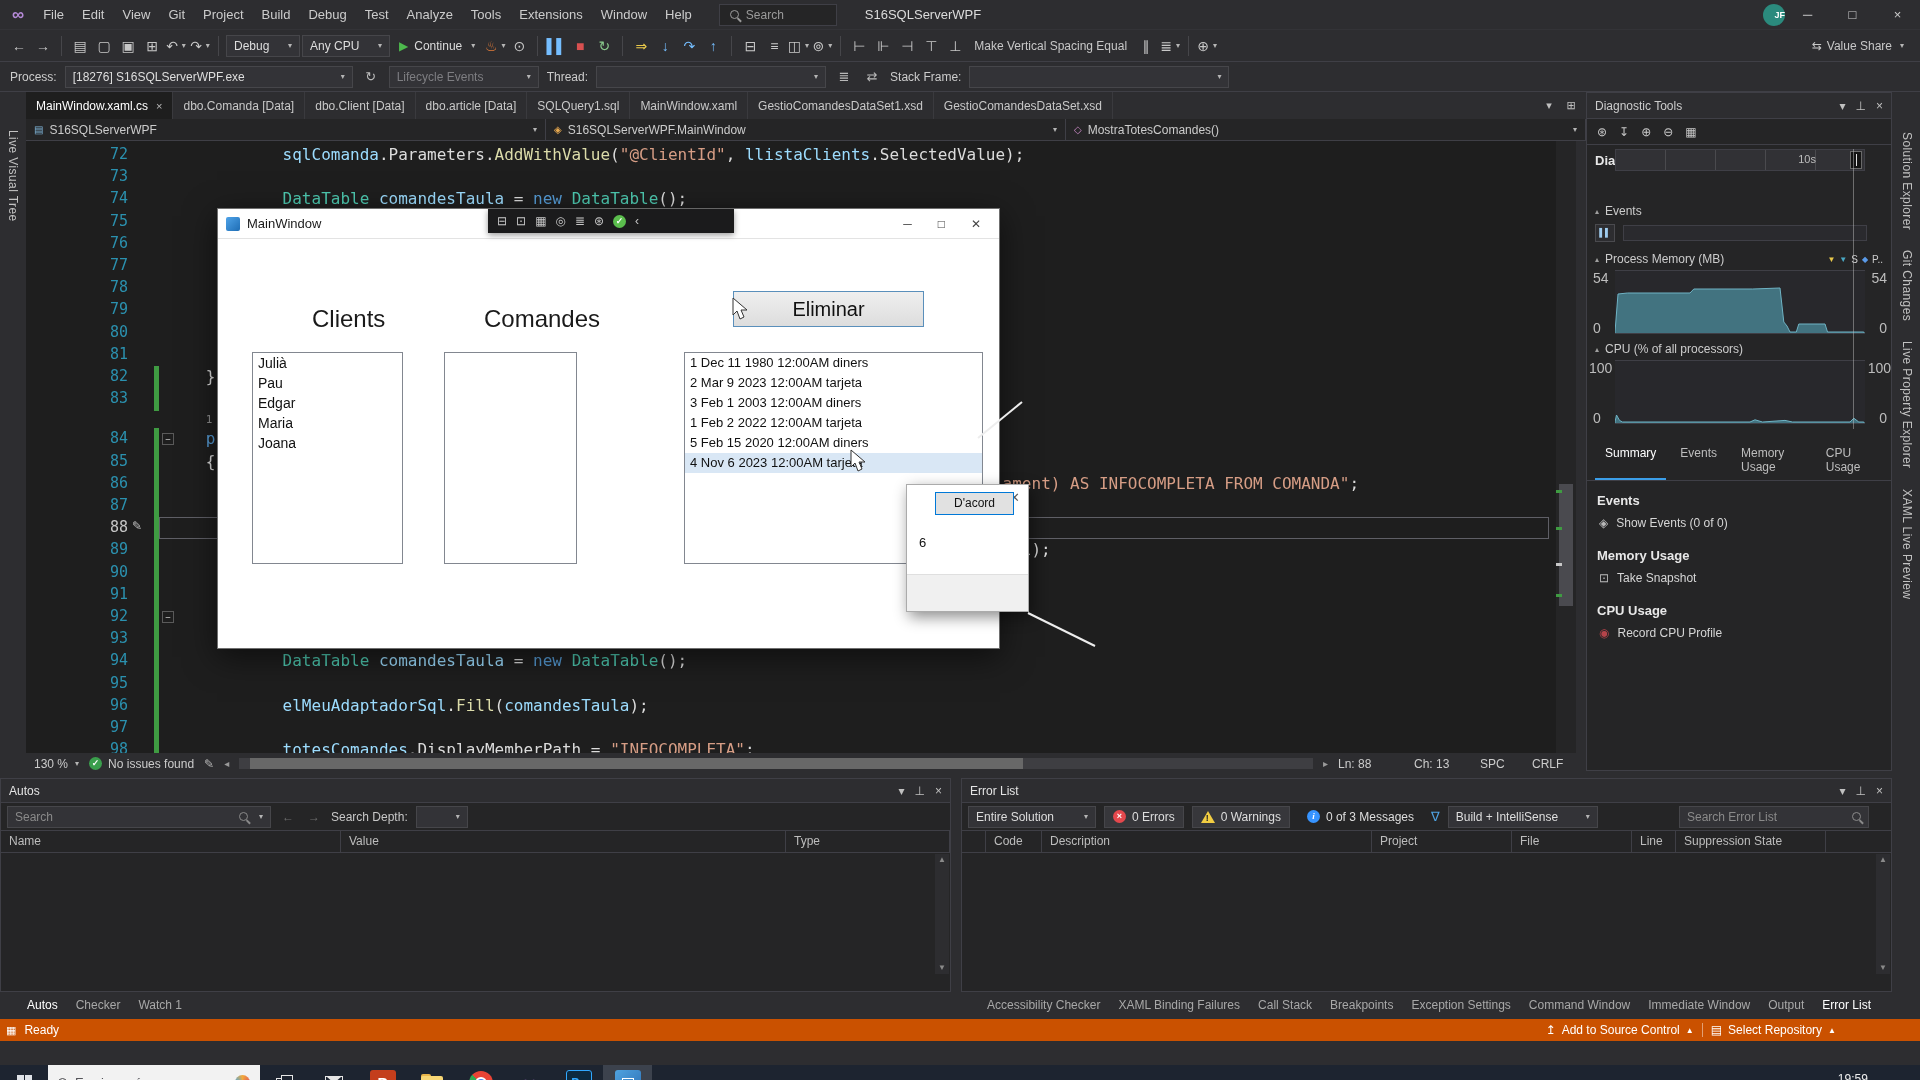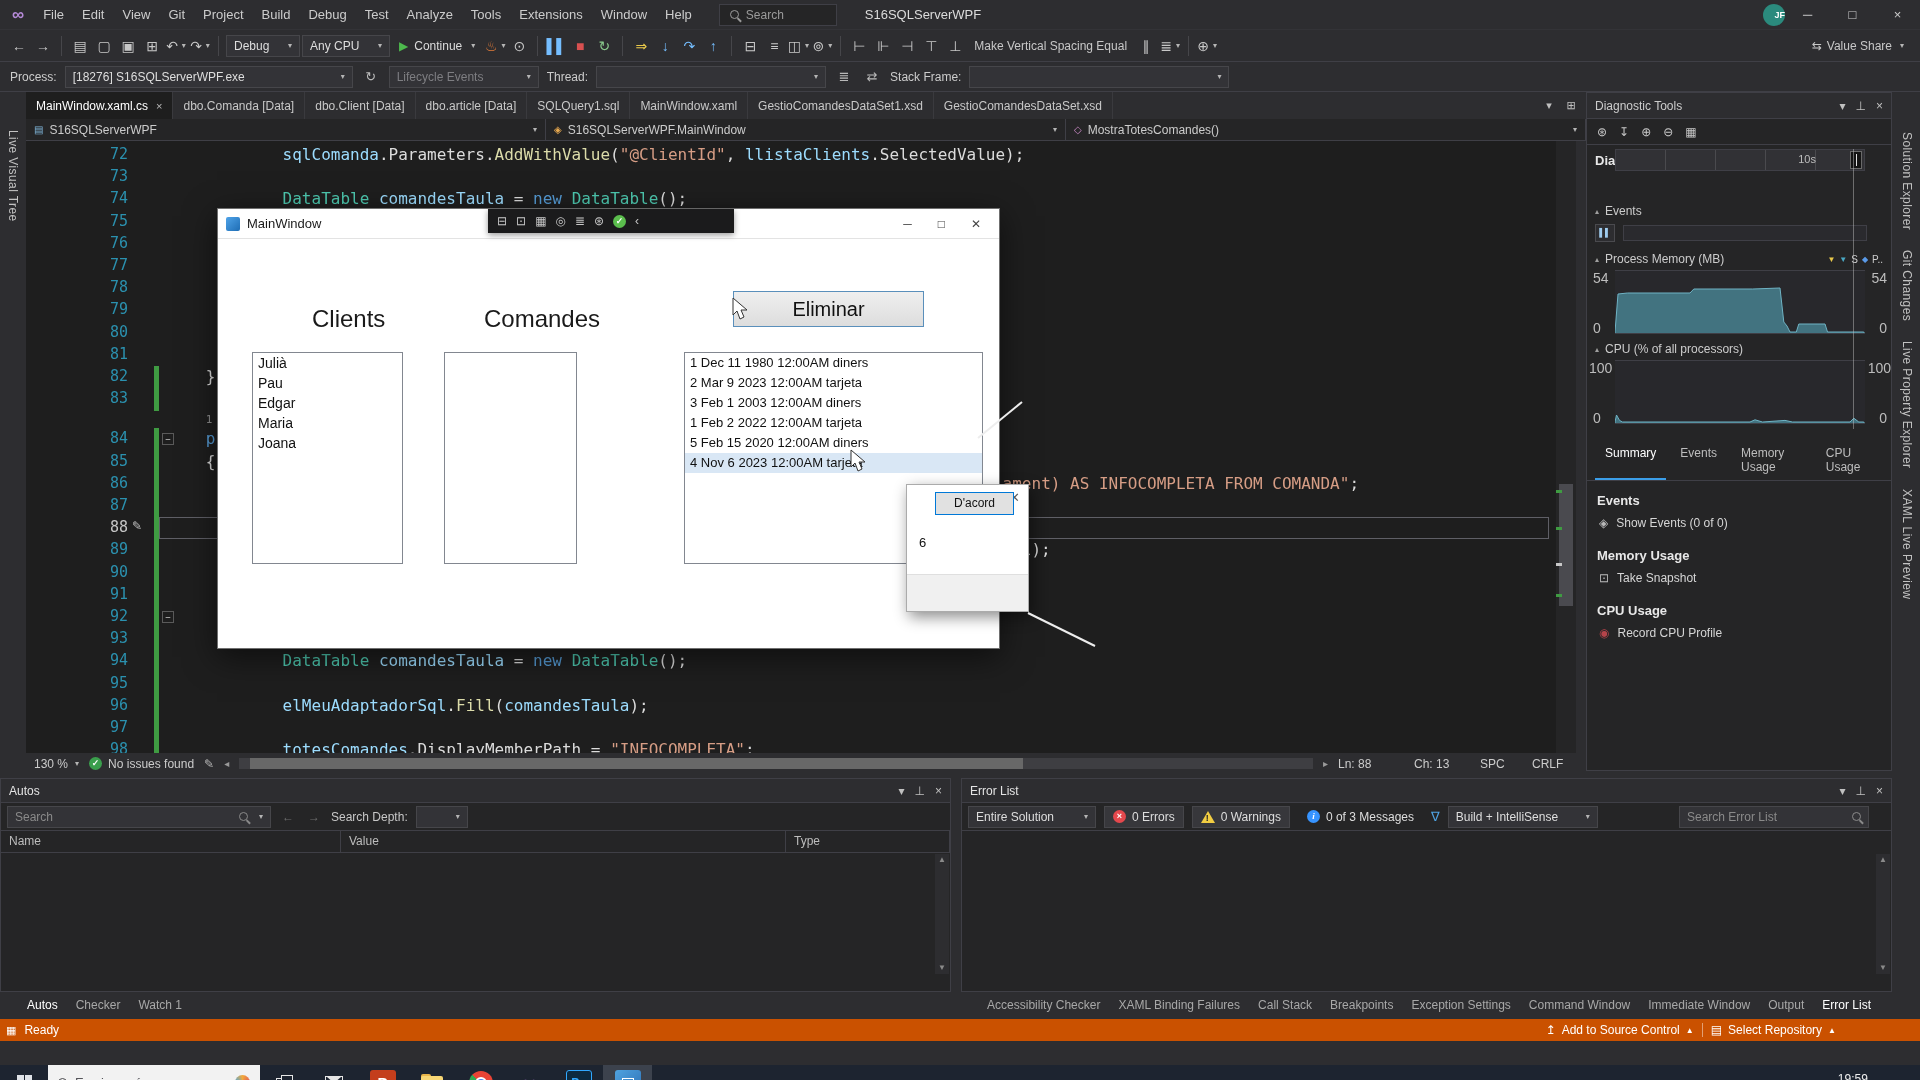--- a/index.html
+++ b/index.html
@@ -720,20 +720,29 @@
         <span class="funnel">∇</span>
         <div class="ddown" style="width:150px">
           <span>Build + IntelliSense</span>
             <span class="caret">▾</span>
         </div>
         <div class="sbox" style="width:190px;margin-left:auto;margin-right:16px">
           <span class="ph">Search Error List</span>
           <span class="mag"></span>
         </div>
       </div>
+      <div class="cols" id="el-cols">
+          <div class="col" style="width: 24px;"></div>
+          <div class="col" style="width: 56px;">Code</div>
+          <div class="col" style="width: 330px;">Description</div>
+          <div class="col" style="width: 140px;">Project</div>
+          <div class="col" style="width: 120px;">File</div>
+          <div class="col" style="width: 44px;">Line</div>
+          <div class="col" style="width: 150px;">Suppression State</div>
+        </div>
       <div class="pscroll">
         <span class="ar" style="top:0">▲</span>
           <span class="ar" style="bottom:0">▼</span>
       </div>
     </div>
 
     <div id="bottom-tabs">
       <div id="btl">
           <span class="btab active">Autos</span>
           <span class="btab">Checker</span>

